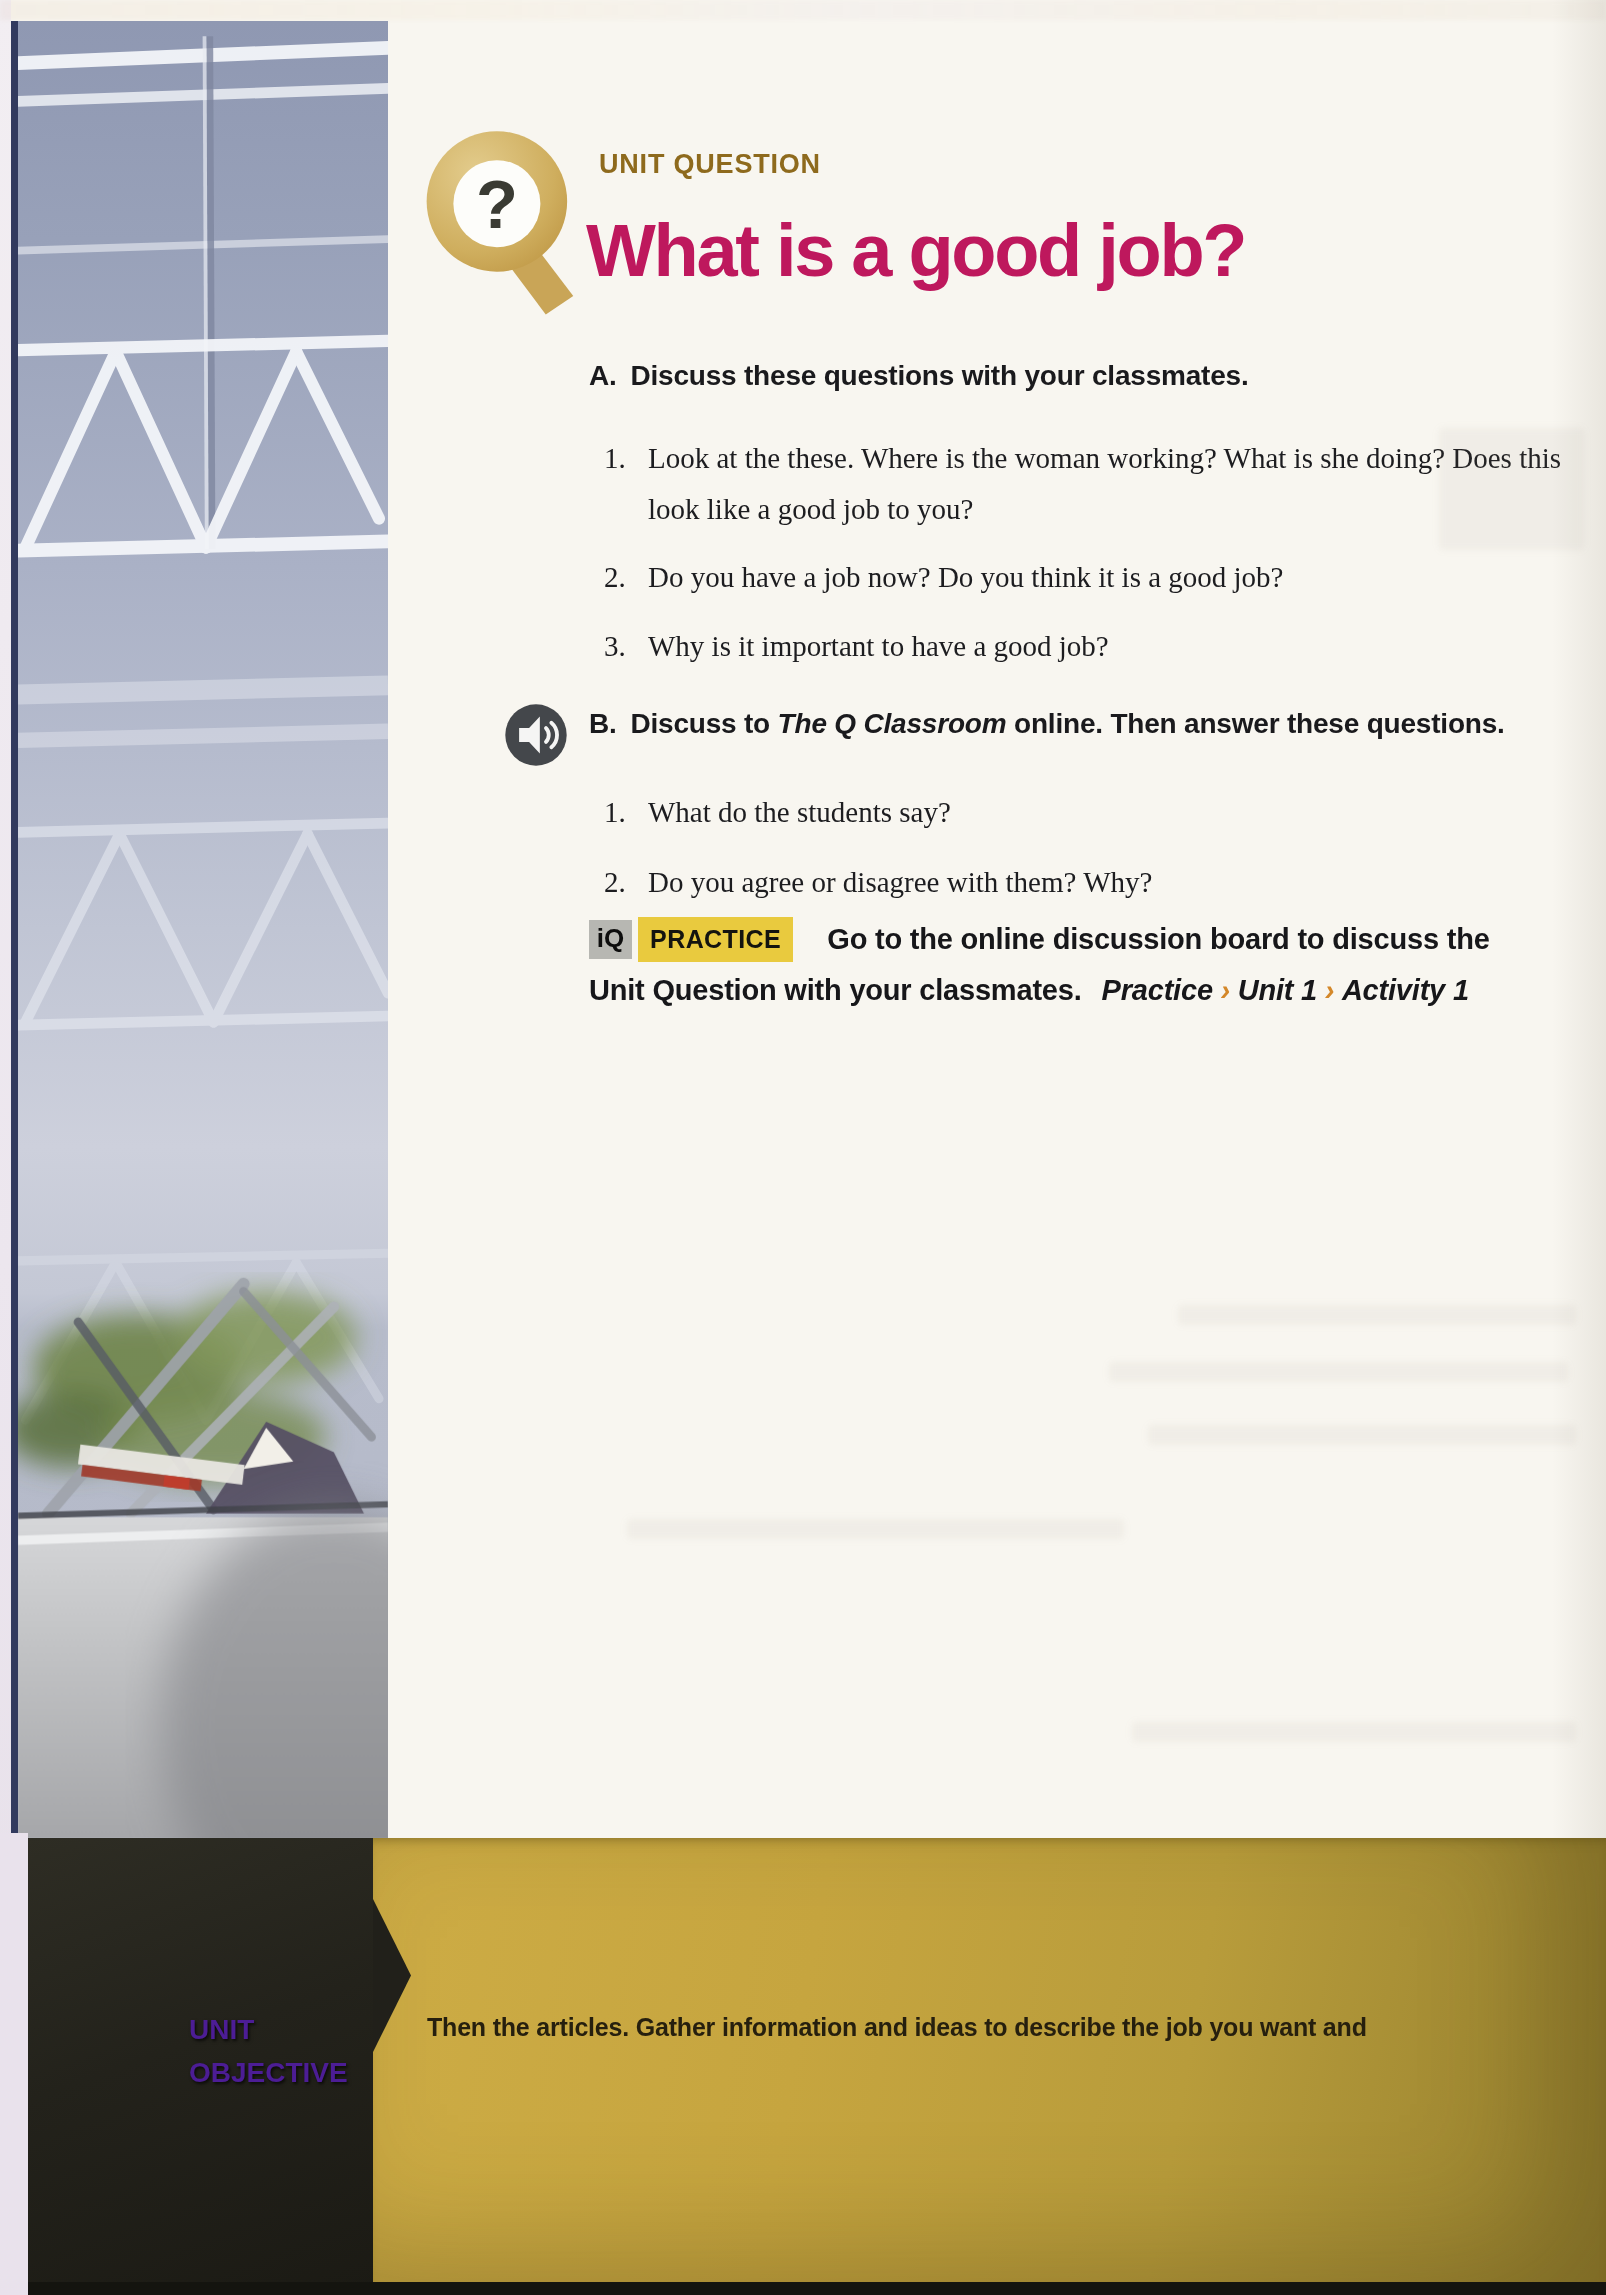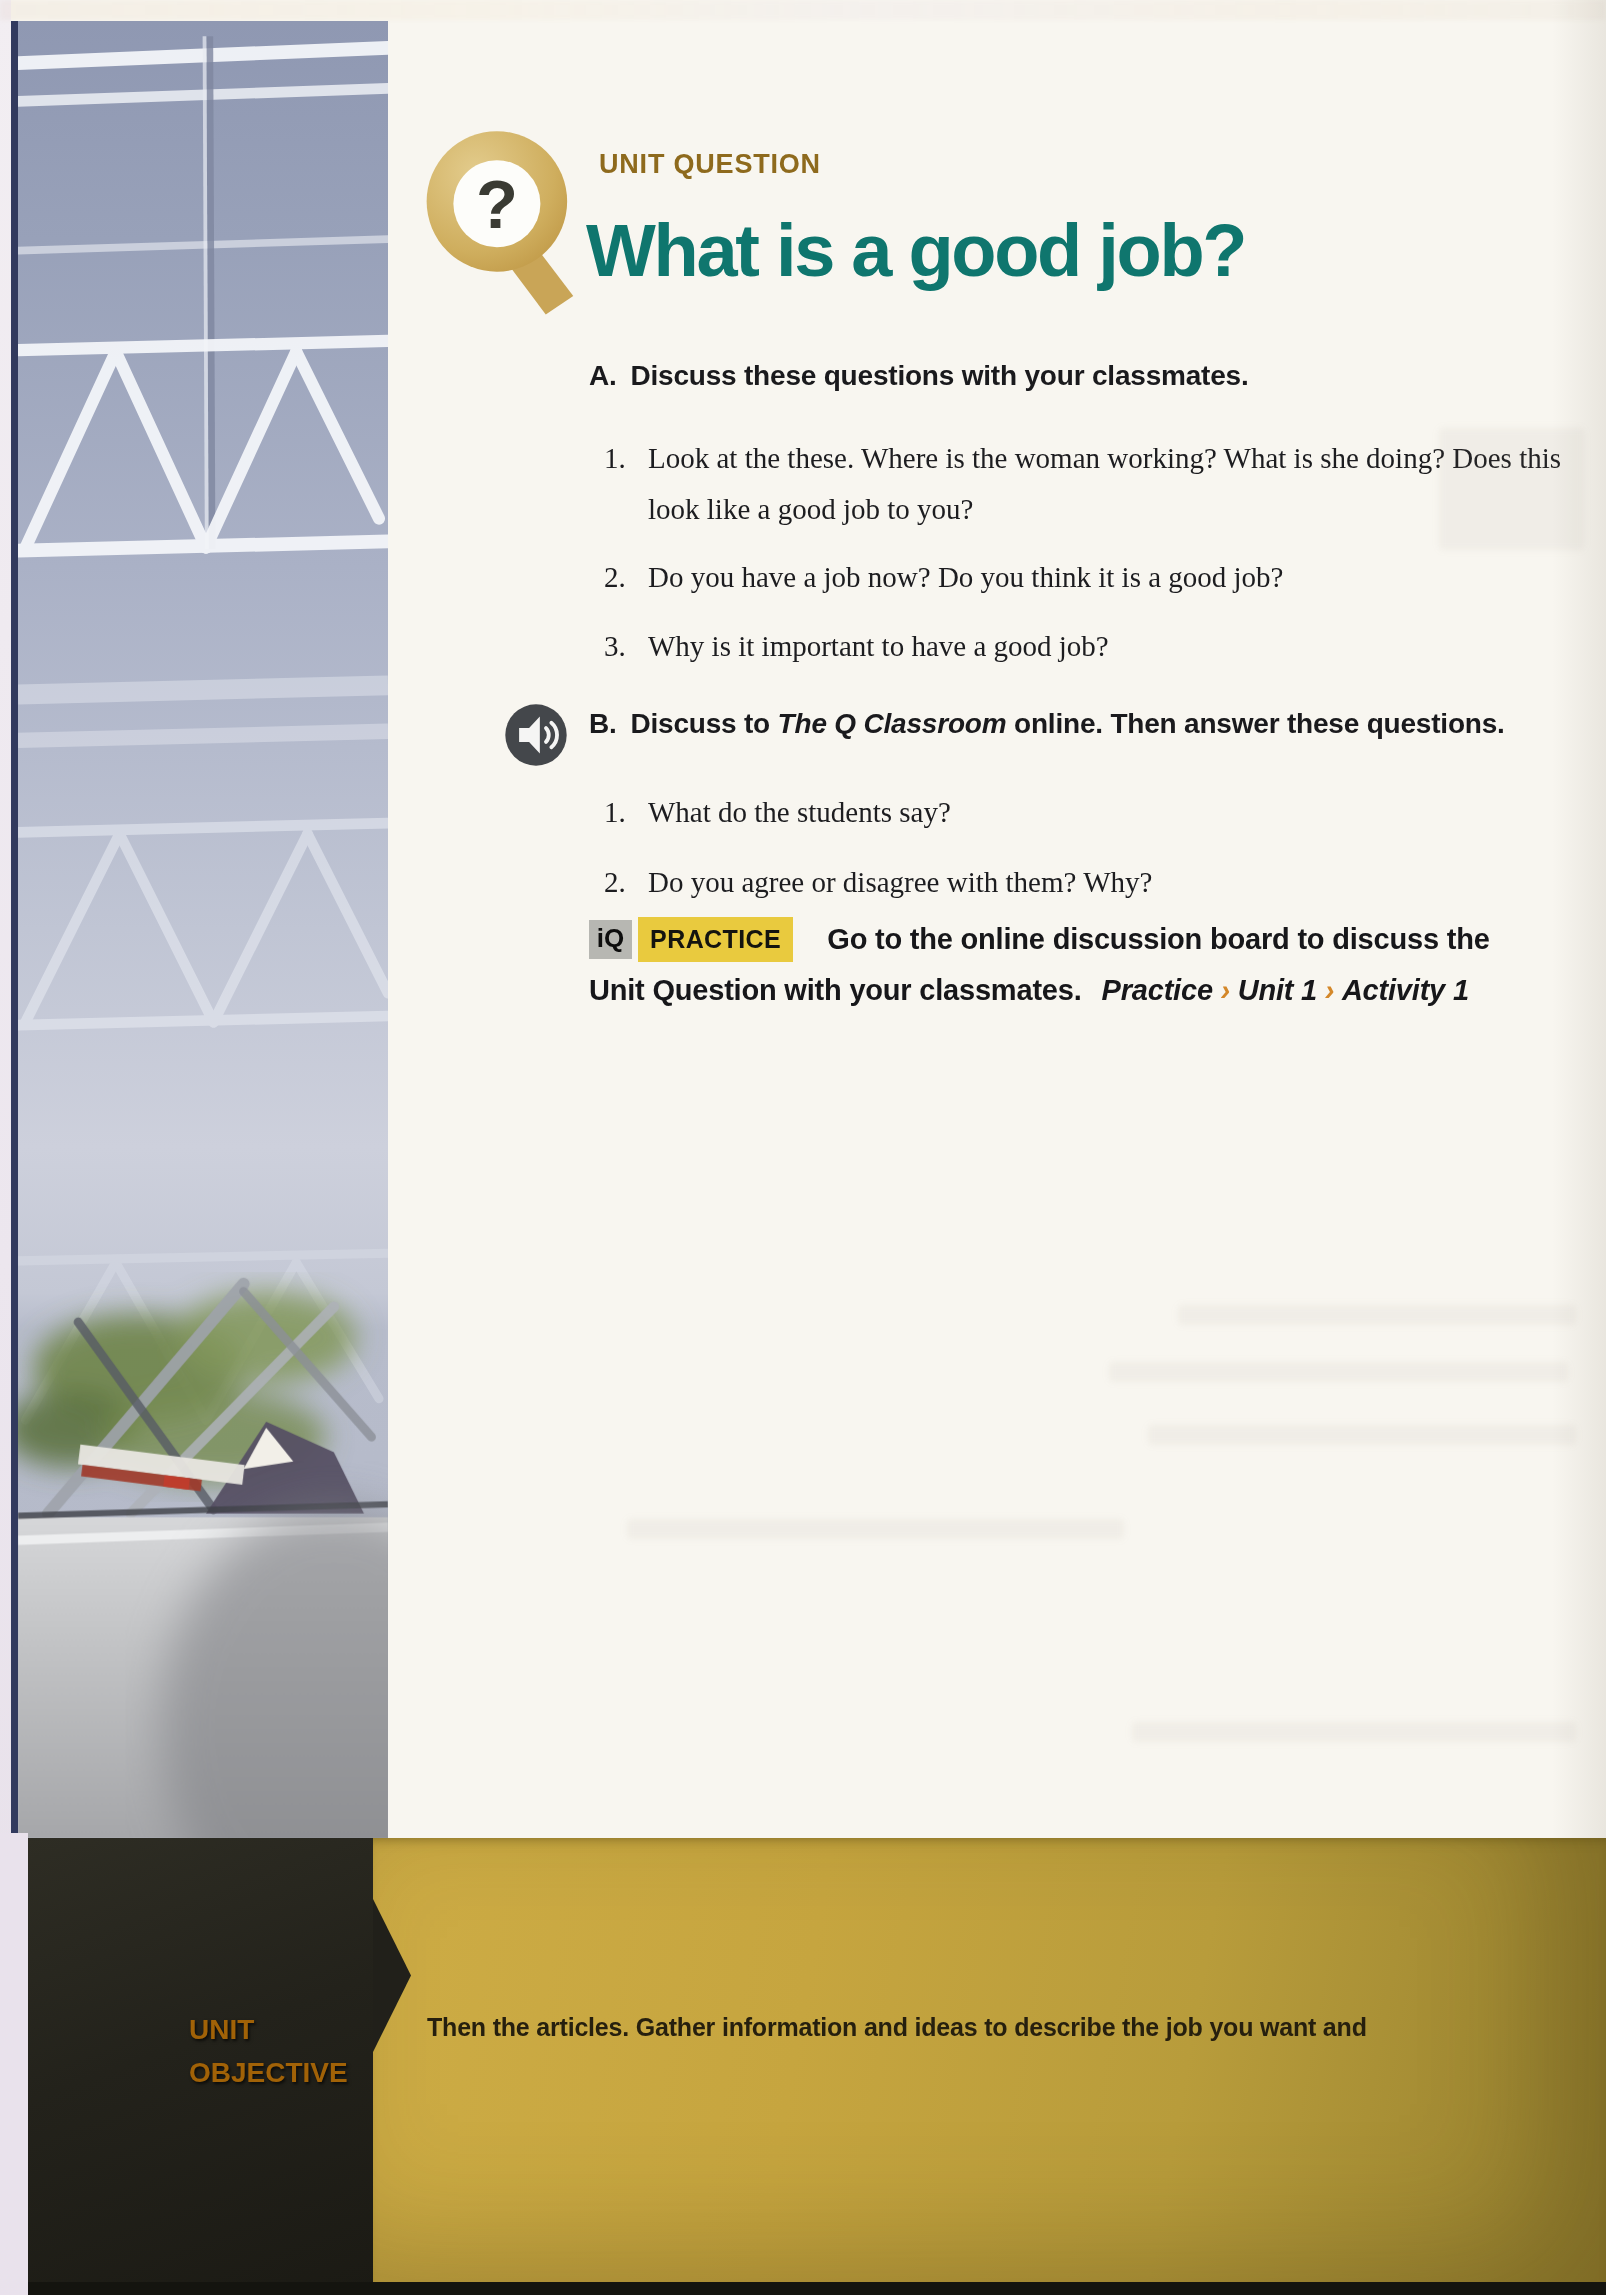--- a/index.html
+++ b/index.html
@@ -28,21 +28,21 @@
 
   
   .q-icon{left:419px;top:125px;width:168px;height:191px;}
   .q-icon svg{display:block;width:100%;height:100%;}
   .q-icon text{font-family:"Liberation Sans",sans-serif;font-weight:bold;}
 
   
   .unit-label{left:599px;top:149px;font-size:27px;font-weight:700;
     letter-spacing:0.8px;color:#8e6a1d;}
   .page-title{left:586px;top:210px;margin:0;font-size:74px;font-weight:700;
-    letter-spacing:-2.3px;color:#0f766e;line-height:1.1;}
+    letter-spacing:-2.3px;color:#be185d;line-height:1.1;}
 
   .sec-head{display:flex;gap:13.8px;font-size:28px;font-weight:700;color:#1a1a1d;
     letter-spacing:-0.2px;}
   .sec-a-head{left:589px;top:360px;}
   .sec-b-head{left:589px;top:708px;width:1010px;}
 
   .q-item{display:flex;font-family:"Liberation Serif",serif;font-size:29px;
     color:#1d1d20;line-height:1.76;}
   .q-item .num{width:44px;flex:none;}
   .q-item .itext{width:941px;}
@@ -72,21 +72,21 @@
   .ghost{background:rgba(140,128,110,.07);filter:blur(3.8px);border-radius:4.6px;}
 
   
   .gold-band{left:373px;top:1838px;width:1233px;height:458px;
     background:linear-gradient(100deg,#cdac45 0%,#c6a53f 35%,#b89c3b 65%,#96812f 100%);
     box-shadow:inset 0 7.7px 10.7px -6.1px rgba(90,75,20,.55), inset -61px -46px 122px rgba(70,55,15,.30);}
   .dark-band{left:27.5px;top:1838px;width:345px;height:458px;
     background:linear-gradient(160deg,#2e2d24 0%,#23221b 45%,#1b1a14 100%);}
   .obj-arrow{left:373px;top:1899px;width:38px;height:153px;background:#21201a;
     clip-path:polygon(0 0,100% 50%,0 100%);}
-  .obj-label{left:189px;top:2009px;font-size:28px;font-weight:700;color:#a16207;
+  .obj-label{left:189px;top:2009px;font-size:28px;font-weight:700;color:#4c1d95;
     line-height:1.52;text-shadow:1.5px 2.3px 3.1px rgba(0,0,0,.7);}
   .obj-text{left:427px;top:2002px;font-size:25px;font-weight:700;color:#261f0e;
     line-height:2.02;letter-spacing:-0.2px;}
 </style>
 </head>
 <body>
 
 <div class="abs left-edge"></div>
 <div class="abs top-smudge"></div>
 <div class="abs right-shade"></div>

